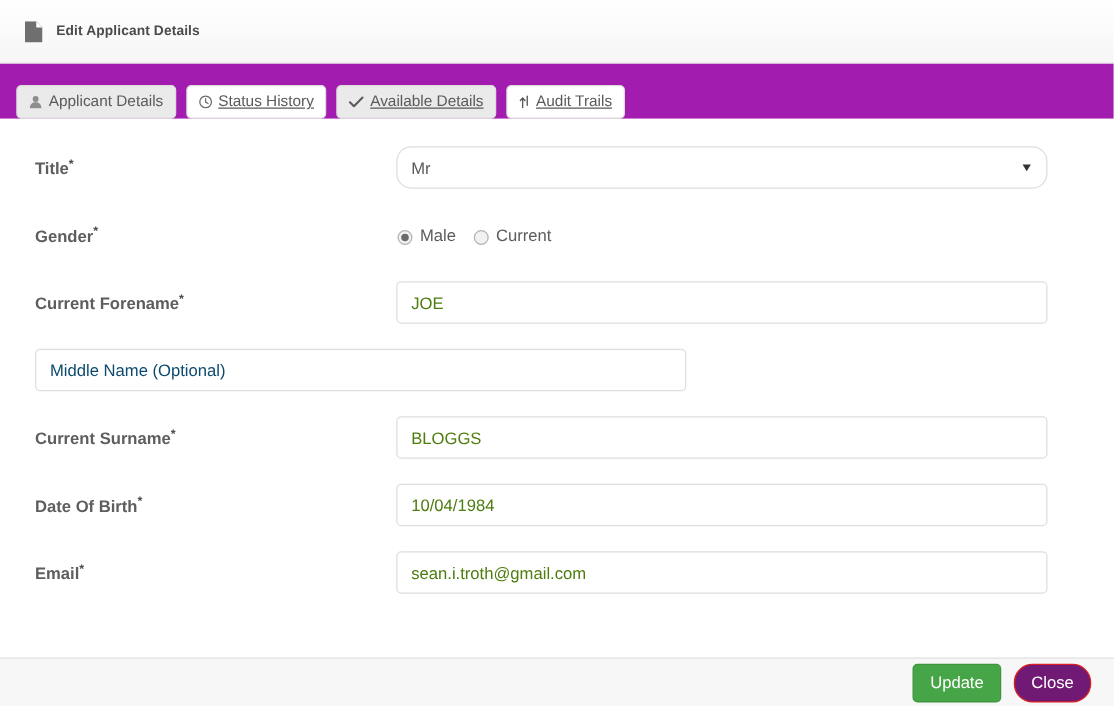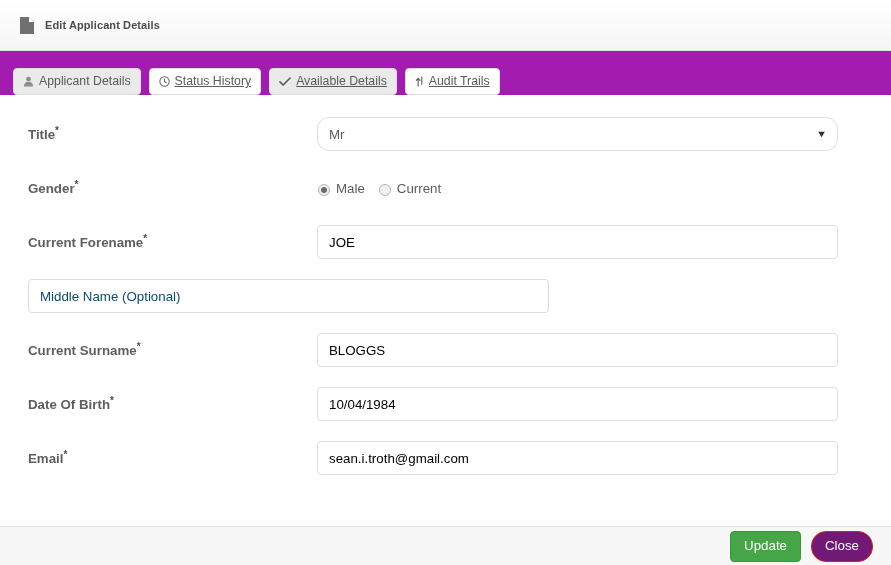--- a/index.html
+++ b/index.html
@@ -114,21 +114,21 @@
   }
 
   .input-box {
     width: 521px;
     height: 34px;
     border: 1px solid #dedede;
     border-radius: 4px;
     background: #ffffff;
     padding: 0 11px;
     font-size: 13.3px;
-    color: #000000;
+    color: #4d7c0f;
     font-family: "Liberation Sans", sans-serif;
     display: flex;
     align-items: center;
     outline: none;
   }
   .input-box.placeholder {
     color: #0c4a6e;
   }
 
   .select-box {

